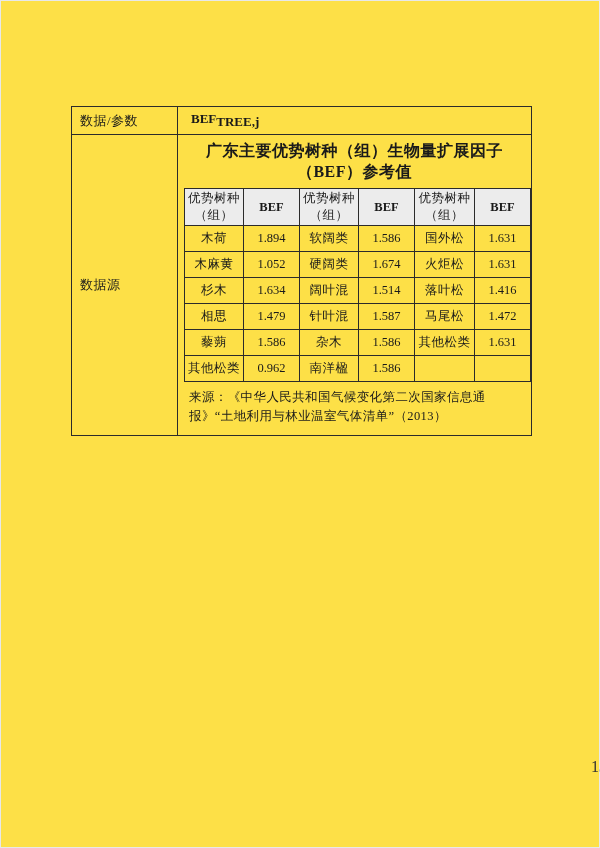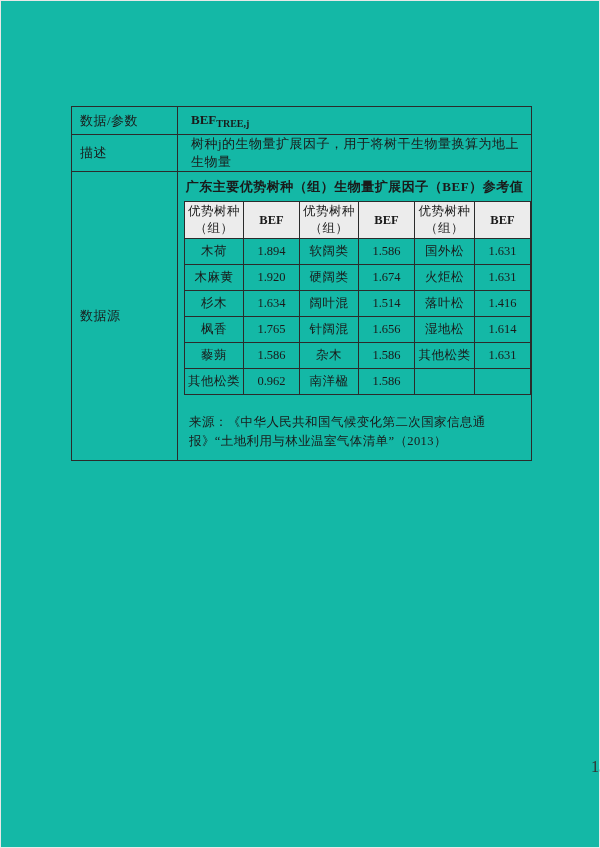--- a/index.html
+++ b/index.html
@@ -11,21 +11,21 @@
     width: 600px;
     height: 848px;
     position: relative;
     font-family: "Liberation Serif", "DejaVu Serif", serif;
     color: #1a1a1a;
     overflow: hidden;
   }
   .page {
     position: absolute;
     inset: 0;
-    background: #14b8a6;
+    background: #fde047;
     border: 1px solid #e8e8e8;
     box-sizing: border-box;
   }
 
   
   table.param-table {
     position: absolute;
     left: 70px;
     top: 105px;
     width: 461px;
@@ -48,38 +48,38 @@
   }
   td.value-cell {
     padding-left: 13px !important;
     letter-spacing: 0.5px;
   }
   td.datasource-label-cell {
     padding-left: 8px !important;
     letter-spacing: 0.5px;
   }
   .sub {
-    font-size: 10px;
+    font-size: 13px;
     vertical-align: -3px;
     letter-spacing: 0;
   }
   .param-symbol {
     font-weight: bold;
     letter-spacing: 0;
   }
   td.datasource-content-cell {
     padding: 4px 6px 6px 6px !important;
     vertical-align: top;
   }
 
   
   .bef-title {
     font-weight: bold;
     text-align: center;
-    font-size: 13px;
+    font-size: 16px;
     margin: 2px 0 5px 0;
     letter-spacing: 0.5px;
   }
   table.bef-table {
     border-collapse: collapse;
     table-layout: fixed;
     margin: 4px auto;
     width: 346px;
     font-size: 12.5px;
     text-align: center;
@@ -104,21 +104,21 @@
   table.bef-table td {
     height: 25px;
     letter-spacing: 0.5px;
   }
   table.bef-table td.num {
     letter-spacing: 0;
   }
   .source-note {
     font-size: 12.5px;
     line-height: 1.55;
-    margin: 18px 2px 2px 5px;
+    margin: 6px 2px 2px 5px;
     letter-spacing: 0.4px;
     text-align: left;
   }
 
   
   .page-number {
     position: absolute;
     top: 757px;
     left: 8px;
     width: 100%;
@@ -132,24 +132,20 @@
 
 <div class="page">
 
   <table class="param-table">
     <tbody>
       <tr class="simple-row">
         <td class="label-cell">数据/参数</td>
         <td class="value-cell">
           <span class="param-symbol">BEF</span><span class="param-symbol sub">TREE,j</span>
         </td>
-      </tr>
-      <tr class="simple-row">
-        <td class="label-cell">描述</td>
-        <td class="value-cell">树种j的生物量扩展因子，用于将树干生物量换算为地上生物量</td>
       </tr>
       <tr>
         <td class="datasource-label-cell">数据源</td>
         <td class="datasource-content-cell">
 
           <div class="bef-title">广东主要优势树种（组）生物量扩展因子（BEF）参考值</div>
 
           <table class="bef-table">
             <colgroup>
               <col style="width:59px">
@@ -173,41 +169,41 @@
                 <tr>
                   <td>木荷</td>
                   <td class="num">1.894</td>
                   <td>软阔类</td>
                   <td class="num">1.586</td>
                   <td>国外松</td>
                   <td class="num">1.631</td>
                 </tr>
                 <tr>
                   <td>木麻黄</td>
-                  <td class="num">1.920</td>
+                  <td class="num">1.052</td>
                   <td>硬阔类</td>
                   <td class="num">1.674</td>
                   <td>火炬松</td>
                   <td class="num">1.631</td>
                 </tr>
                 <tr>
                   <td>杉木</td>
                   <td class="num">1.634</td>
                   <td>阔叶混</td>
                   <td class="num">1.514</td>
                   <td>落叶松</td>
                   <td class="num">1.416</td>
                 </tr>
                 <tr>
-                  <td>枫香</td>
-                  <td class="num">1.765</td>
-                  <td>针阔混</td>
-                  <td class="num">1.656</td>
-                  <td>湿地松</td>
-                  <td class="num">1.614</td>
+                  <td>相思</td>
+                  <td class="num">1.479</td>
+                  <td>针叶混</td>
+                  <td class="num">1.587</td>
+                  <td>马尾松</td>
+                  <td class="num">1.472</td>
                 </tr>
                 <tr>
                   <td>藜蒴</td>
                   <td class="num">1.586</td>
                   <td>杂木</td>
                   <td class="num">1.586</td>
                   <td>其他松类</td>
                   <td class="num">1.631</td>
                 </tr>
                 <tr>

